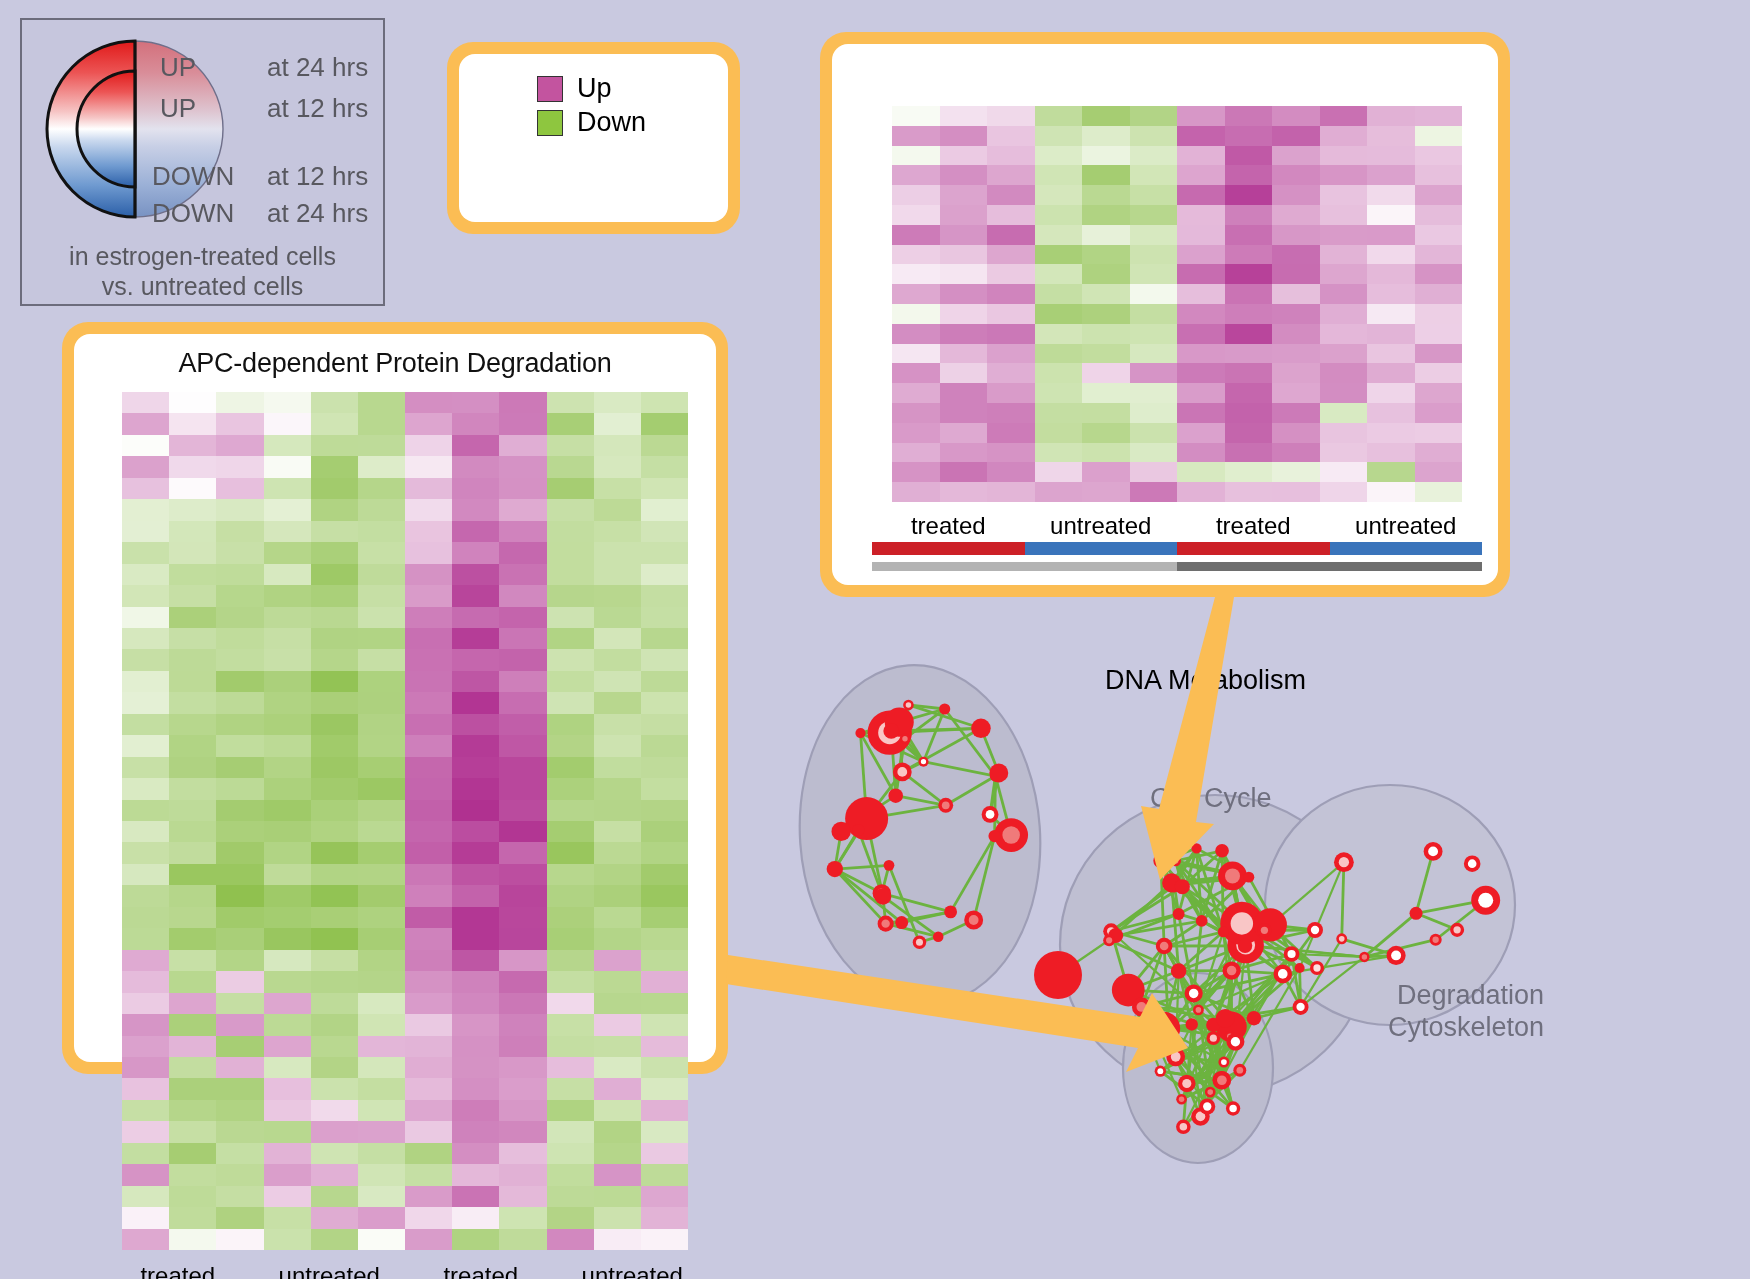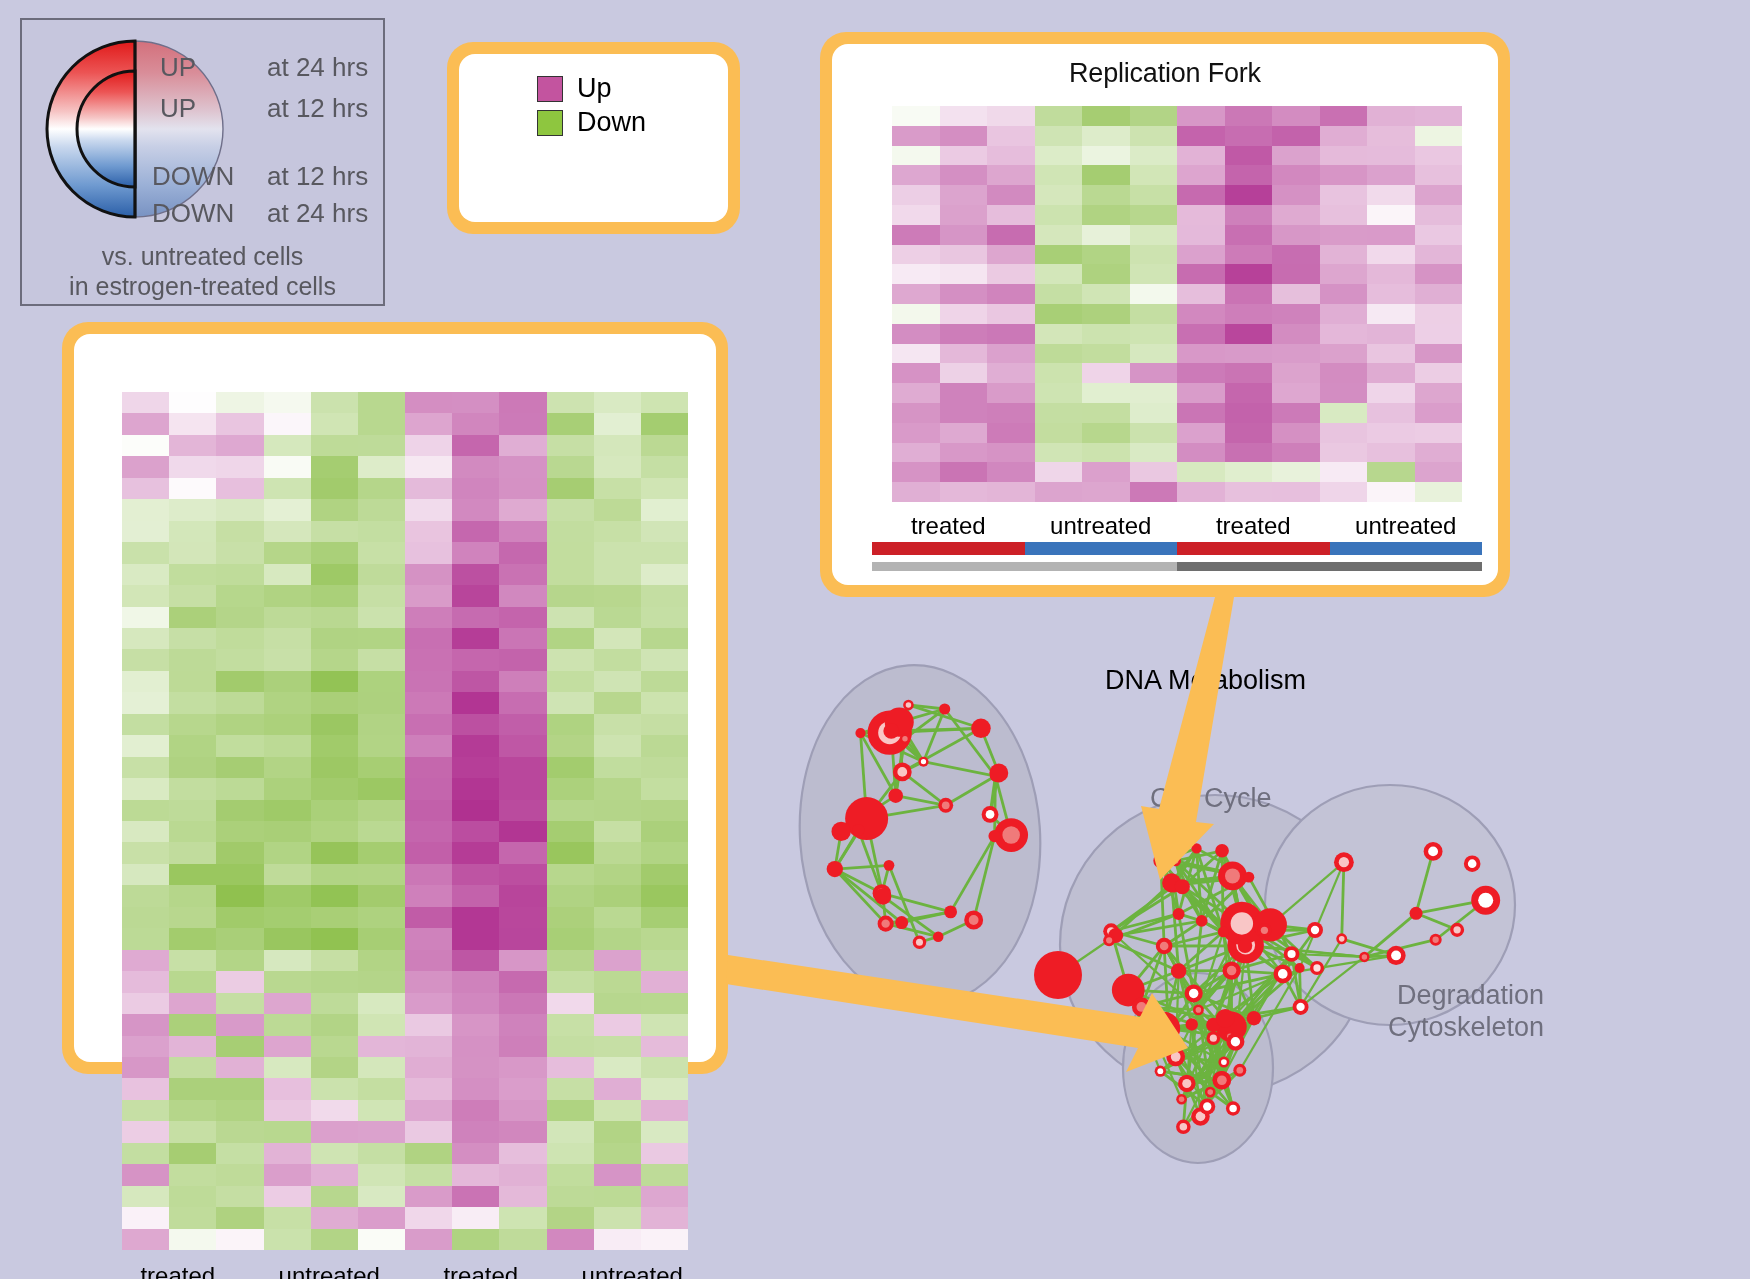--- a/index.html
+++ b/index.html
@@ -138,41 +138,40 @@
     <div class="legend-row legend-text" style="left:138px;top:75px;">UP</div>
     <div class="legend-row legend-text" style="left:245px;top:75px;">at 12 hrs</div>
 
     <div class="legend-row legend-text" style="left:130px;top:143px;">DOWN</div>
     <div class="legend-row legend-text" style="left:245px;top:143px;">at 12 hrs</div>
 
     <div class="legend-row legend-text" style="left:130px;top:180px;">DOWN</div>
     <div class="legend-row legend-text" style="left:245px;top:180px;">at 24 hrs</div>
 
     <div id="legend-caption">
+      <div>in estrogen-treated cells</div>
       <div>vs. untreated cells</div>
-      <div>in estrogen-treated cells</div>
     </div>
   </div>
 
   <div class="panel" id="key-box">
     <div class="panel-inner" id="key-inner">
       <div class="key-row">
         <span class="swatch" id="sw-up" style="background: rgb(195, 84, 159);"></span>
         <span class="key-label">Up</span>
       </div>
       <div class="key-row">
         <span class="swatch" id="sw-down" style="background: rgb(142, 198, 63);"></span>
         <span class="key-label">Down</span>
       </div>
     </div>
   </div>
 
   <div class="panel" id="rep-panel">
     <div class="panel-inner">
-      <div class="panel-title hm-title">Replication Fork</div>
       <div class="heatmap" id="hm-rep" style="left: 60px; top: 62px; width: 570px; height: 396px; grid-template-columns: repeat(12, 1fr); grid-template-rows: repeat(20, 1fr);">
           <div class="hm-cell" style="background: rgb(248, 251, 244);"></div>
           <div class="hm-cell" style="background: rgb(243, 225, 239);"></div>
           <div class="hm-cell" style="background: rgb(240, 217, 234);"></div>
           <div class="hm-cell" style="background: rgb(192, 220, 156);"></div>
           <div class="hm-cell" style="background: rgb(166, 205, 114);"></div>
           <div class="hm-cell" style="background: rgb(178, 212, 134);"></div>
           <div class="hm-cell" style="background: rgb(215, 151, 199);"></div>
           <div class="hm-cell" style="background: rgb(203, 120, 182);"></div>
           <div class="hm-cell" style="background: rgb(211, 140, 193);"></div>
@@ -424,20 +423,21 @@
         <div class="time-bar" id="rep-time-bar">
             <div style="background: rgb(179, 179, 179);"></div>
             <div style="background: rgb(110, 110, 110);"></div>
           </div>
       </div>
     </div>
   </div>
 
   <div class="panel" id="apc-panel">
     <div class="panel-inner">
+      <div class="panel-title hm-title">APC-dependent Protein Degradation</div>
       <div class="heatmap" id="hm-apc" style="left: 48px; top: 58px; width: 566px; height: 858px; grid-template-columns: repeat(12, 1fr); grid-template-rows: repeat(40, 1fr);">
           <div class="hm-cell" style="background: rgb(239, 214, 233);"></div>
           <div class="hm-cell" style="background: rgb(254, 253, 254);"></div>
           <div class="hm-cell" style="background: rgb(238, 245, 228);"></div>
           <div class="hm-cell" style="background: rgb(245, 249, 239);"></div>
           <div class="hm-cell" style="background: rgb(203, 226, 173);"></div>
           <div class="hm-cell" style="background: rgb(184, 216, 143);"></div>
           <div class="hm-cell" style="background: rgb(212, 142, 194);"></div>
           <div class="hm-cell" style="background: rgb(212, 143, 195);"></div>
           <div class="hm-cell" style="background: rgb(204, 121, 183);"></div>

